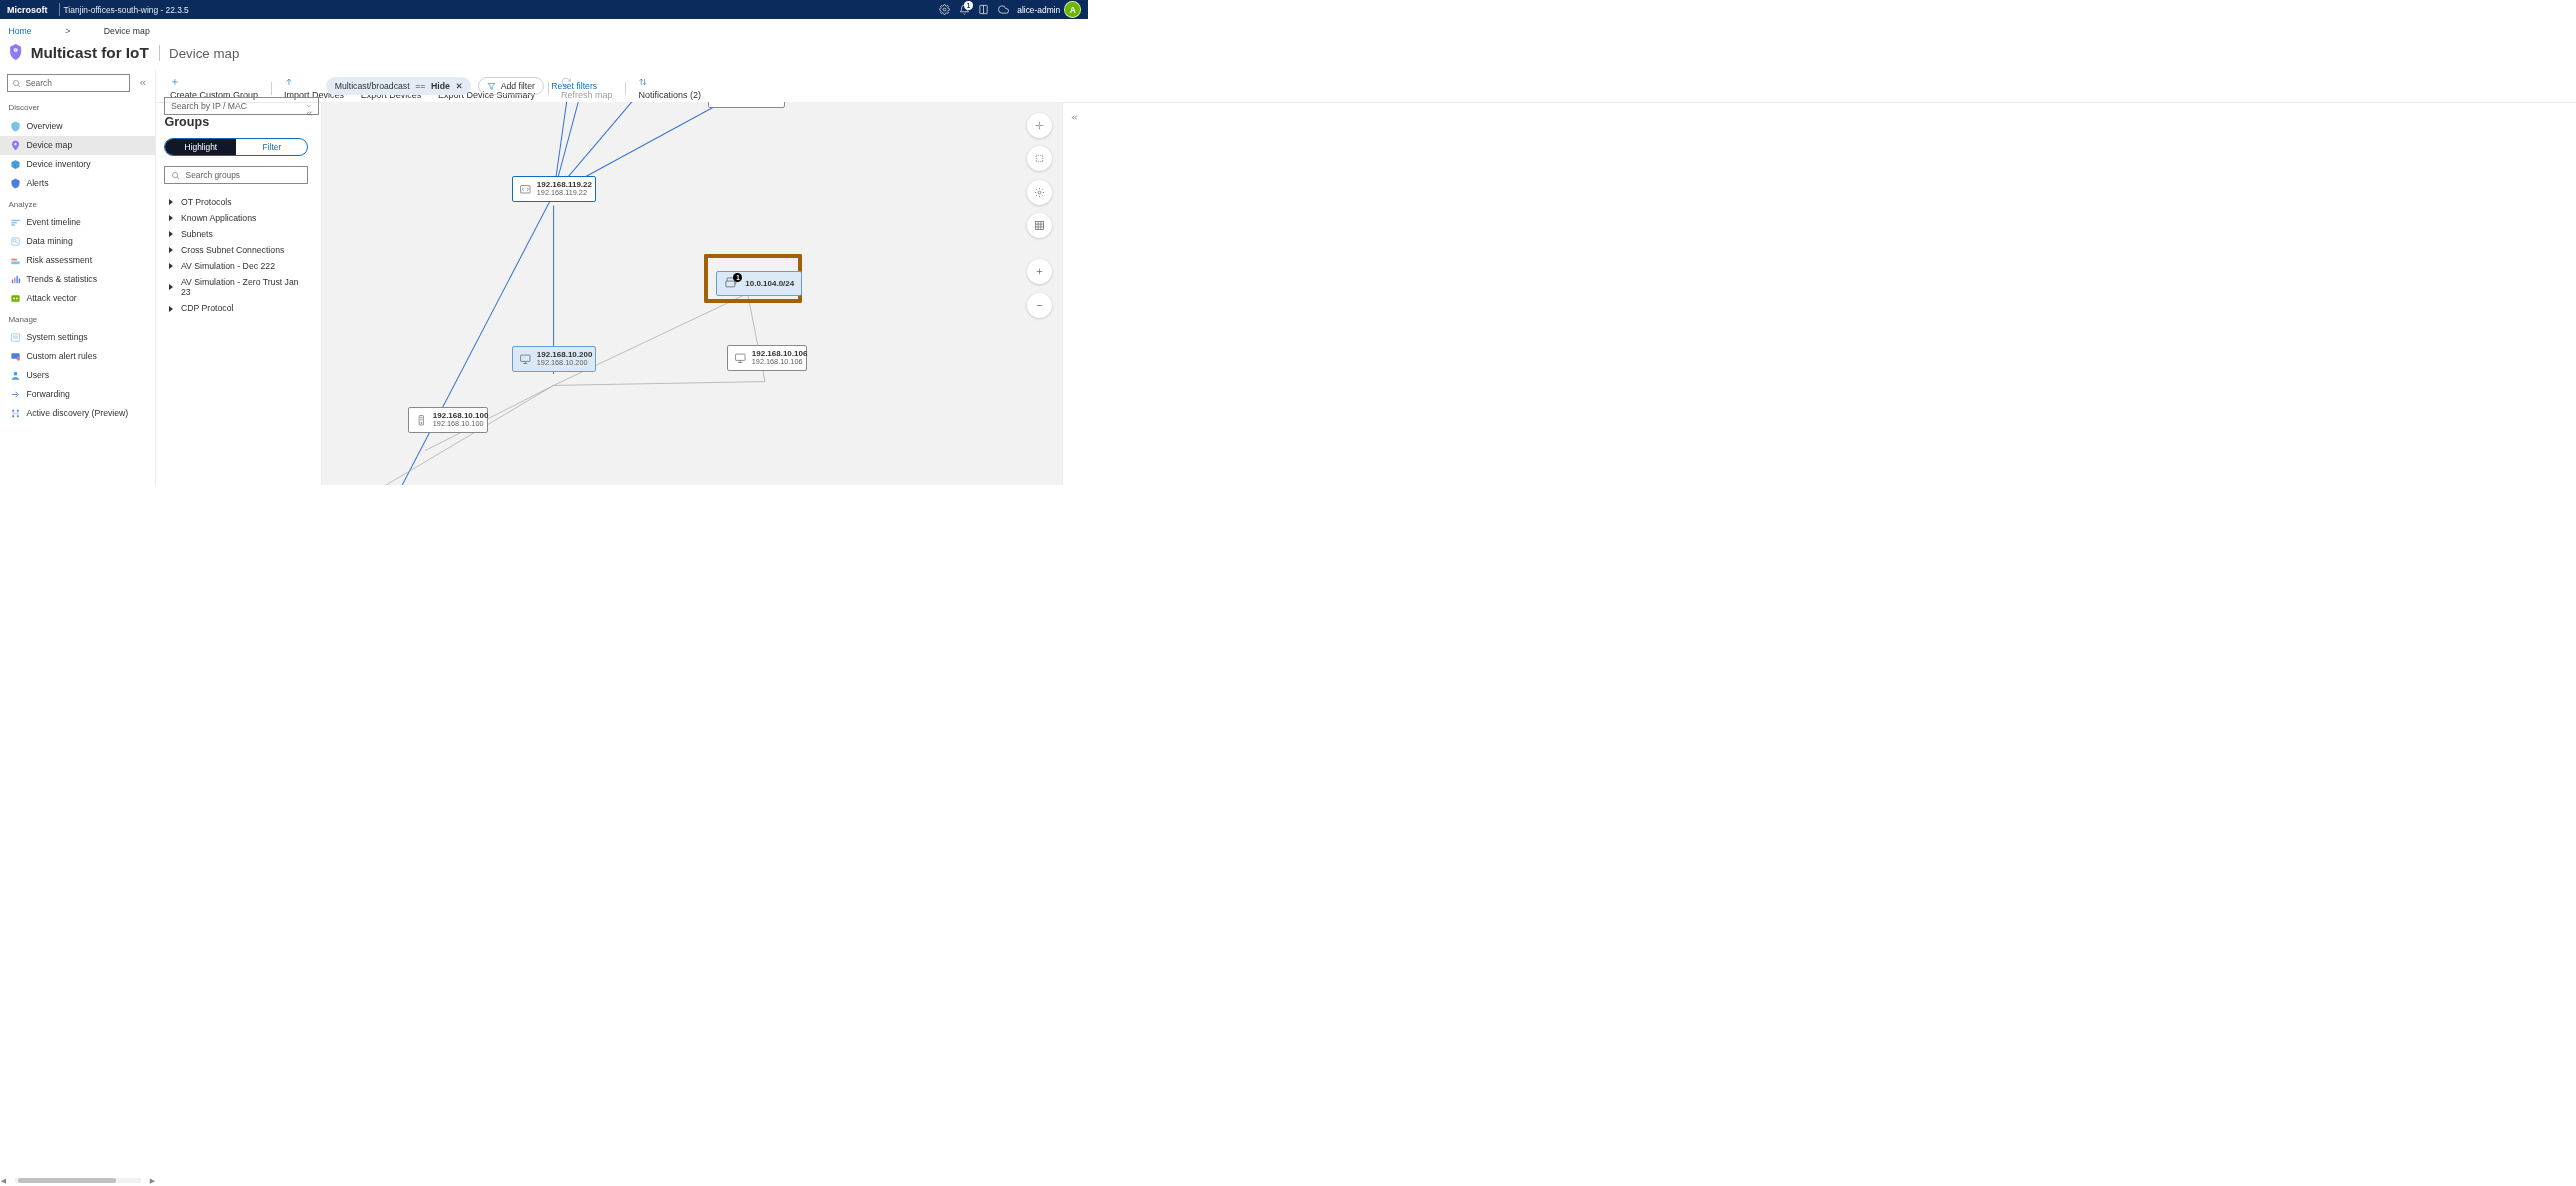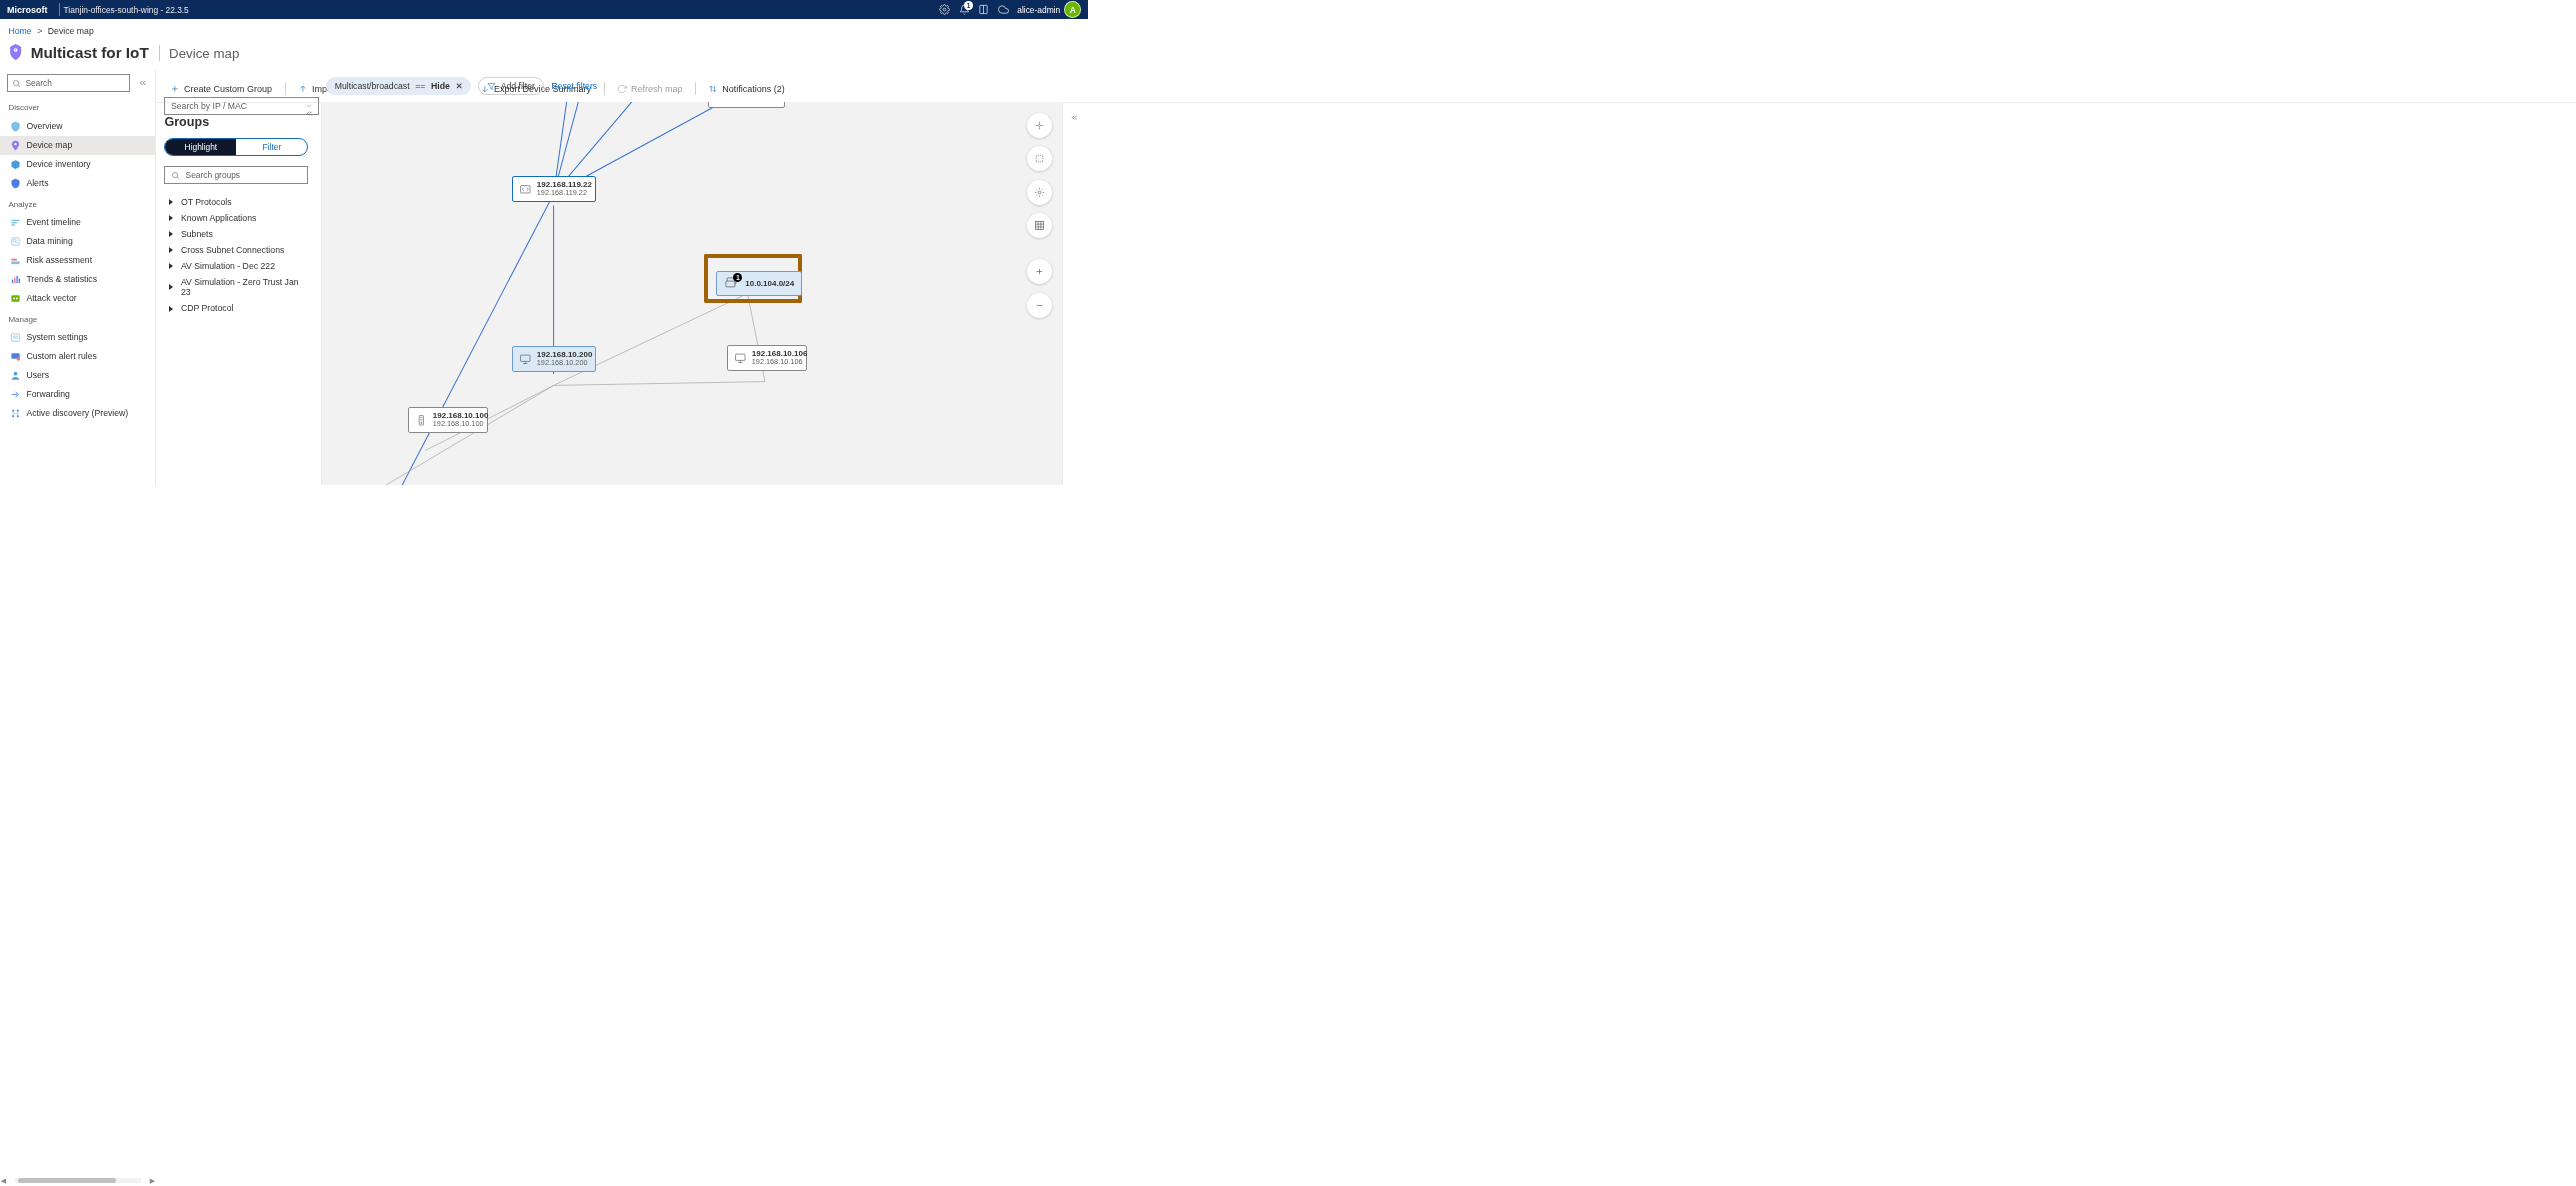--- a/index.html
+++ b/index.html
@@ -11,21 +11,21 @@
 .topbar .divider-v { width: 0.7px; height: 12.6px; background: rgba(255,255,255,0.4); margin: 0 4.2px; }
 .topbar .sensor { opacity: 0.9; }
 .topbar .spacer { flex: 1; }
 .topbar .tbicon { width: 19.5px; height: 19.5px; display: flex; align-items: center; justify-content: center; cursor: pointer; position: relative; }
 .topbar .tbicon svg { width: 11px; height: 11px; stroke: #fff; fill: none; stroke-width: 1.5; }
 .topbar .badge { position: absolute; top: 1.4px; right: 1.4px; min-width: 8.4px; height: 8.4px; border-radius: 4.2px; background: #fff; color: #0b2b5c; font-size: 6.3px; font-weight: 600; display: flex; align-items: center; justify-content: center; padding: 0 1.4px; }
 .topbar .username { margin-left: 4.2px; margin-right: 4.2px; }
 .topbar .avatar { width: 16.7px; height: 16.7px; border-radius: 50%; background: #6bb700; display: flex; align-items: center; justify-content: center; font-weight: 600; font-size: 8.4px; color: #fff; border: 0.7px solid rgba(255,255,255,0.7); }
 
 
-.breadcrumb { height: 24px; display: flex; align-items: center; padding: 0 8.4px; font-size: 8.7px; }
+.breadcrumb { height: 24px; display: flex; align-items: center; padding: 0 8.4px; font-size: 8.7px; gap: 28px; }
 .breadcrumb a { color: #0f6cbd; text-decoration: none; cursor: pointer; }
 .breadcrumb .sep { margin: 0 5.6px; color: #605e5c; }
 .breadcrumb .current { color: #323130; }
 
 
 .pagetitle { display: flex; align-items: center; padding: 0 8.4px 7px 8.4px; gap: 7px; }
 .pagetitle .pticon svg { width: 15.3px; height: 18px; }
 .pagetitle .product { font-size: 15.3px; font-weight: 600; }
 .pagetitle .vline { width: 0.7px; height: 15.3px; background: #c8c6c4; margin: 0 2.8px; }
 .pagetitle .page { font-size: 13.3px; color: #605e5c; }
@@ -42,21 +42,21 @@
 
 .navsection { font-size: 8px; color: #605e5c; padding: 7px 8.4px 4.2px 8.4px; }
 .navitem { height: 19px; display: flex; align-items: center; padding: 0 7px 0 9.8px; gap: 5.6px; font-size: 8.7px; cursor: pointer; }
 .navitem.active { background: #e9e8e6; }
 .navitem .nicon { width: 11px; height: 11px; display: flex; align-items: center; justify-content: center; }
 .navitem .nicon svg { width: 11px; height: 11px; }
 
 
 .content { flex: 1; display: flex; flex-direction: column; position: relative; }
 .cmdbar-inner { position: absolute; left: 156px; right: 0; top: 75px; height: 28px; border-bottom: 0.7px solid #edebe9; display: flex; align-items: center; padding: 0 7px; gap: 2.8px; font-size: 9px; }
-.cmd { display: flex; align-items: flex-start; gap: 4.2px; padding: 0 7px; cursor: pointer; color: #323130; }
+.cmd { display: flex; align-items: flex-start; gap: 4.2px; padding: 0 7px; cursor: pointer; color: #323130; flex-direction: column; }
 .cmd svg { width: 9.8px; height: 9.8px; stroke: #0f6cbd; fill: none; stroke-width: 1.5; }
 .cmd.disabled { color: #a19f9d; cursor: default; }
 .cmd.disabled svg { stroke: #a19f9d; }
 .cmd-sep { width: 0.7px; height: 12.6px; background: #d2d0ce; margin: 0 2.8px; }
 
 .filterbar { height: 32px; display: flex; align-items: center; padding: 0 8.4px; gap: 7px; font-size: 8.7px; }
 .ipsearch { width: 155px; height: 18px; border: 0.7px solid #8a8886; display: flex; align-items: center; justify-content: space-between; padding: 0 5.6px; color: #605e5c; cursor: text; margin-top: 40px; }
 .ipsearch svg { width: 7.7px; height: 7.7px; stroke: #605e5c; fill: none; stroke-width: 1.5; }
 .chip { height: 18px; border-radius: 9px; background: #e3ecf6; display: flex; align-items: center; padding: 0 8.4px; gap: 5.6px; color: #323130; }
 .chip b { font-weight: 600; }

